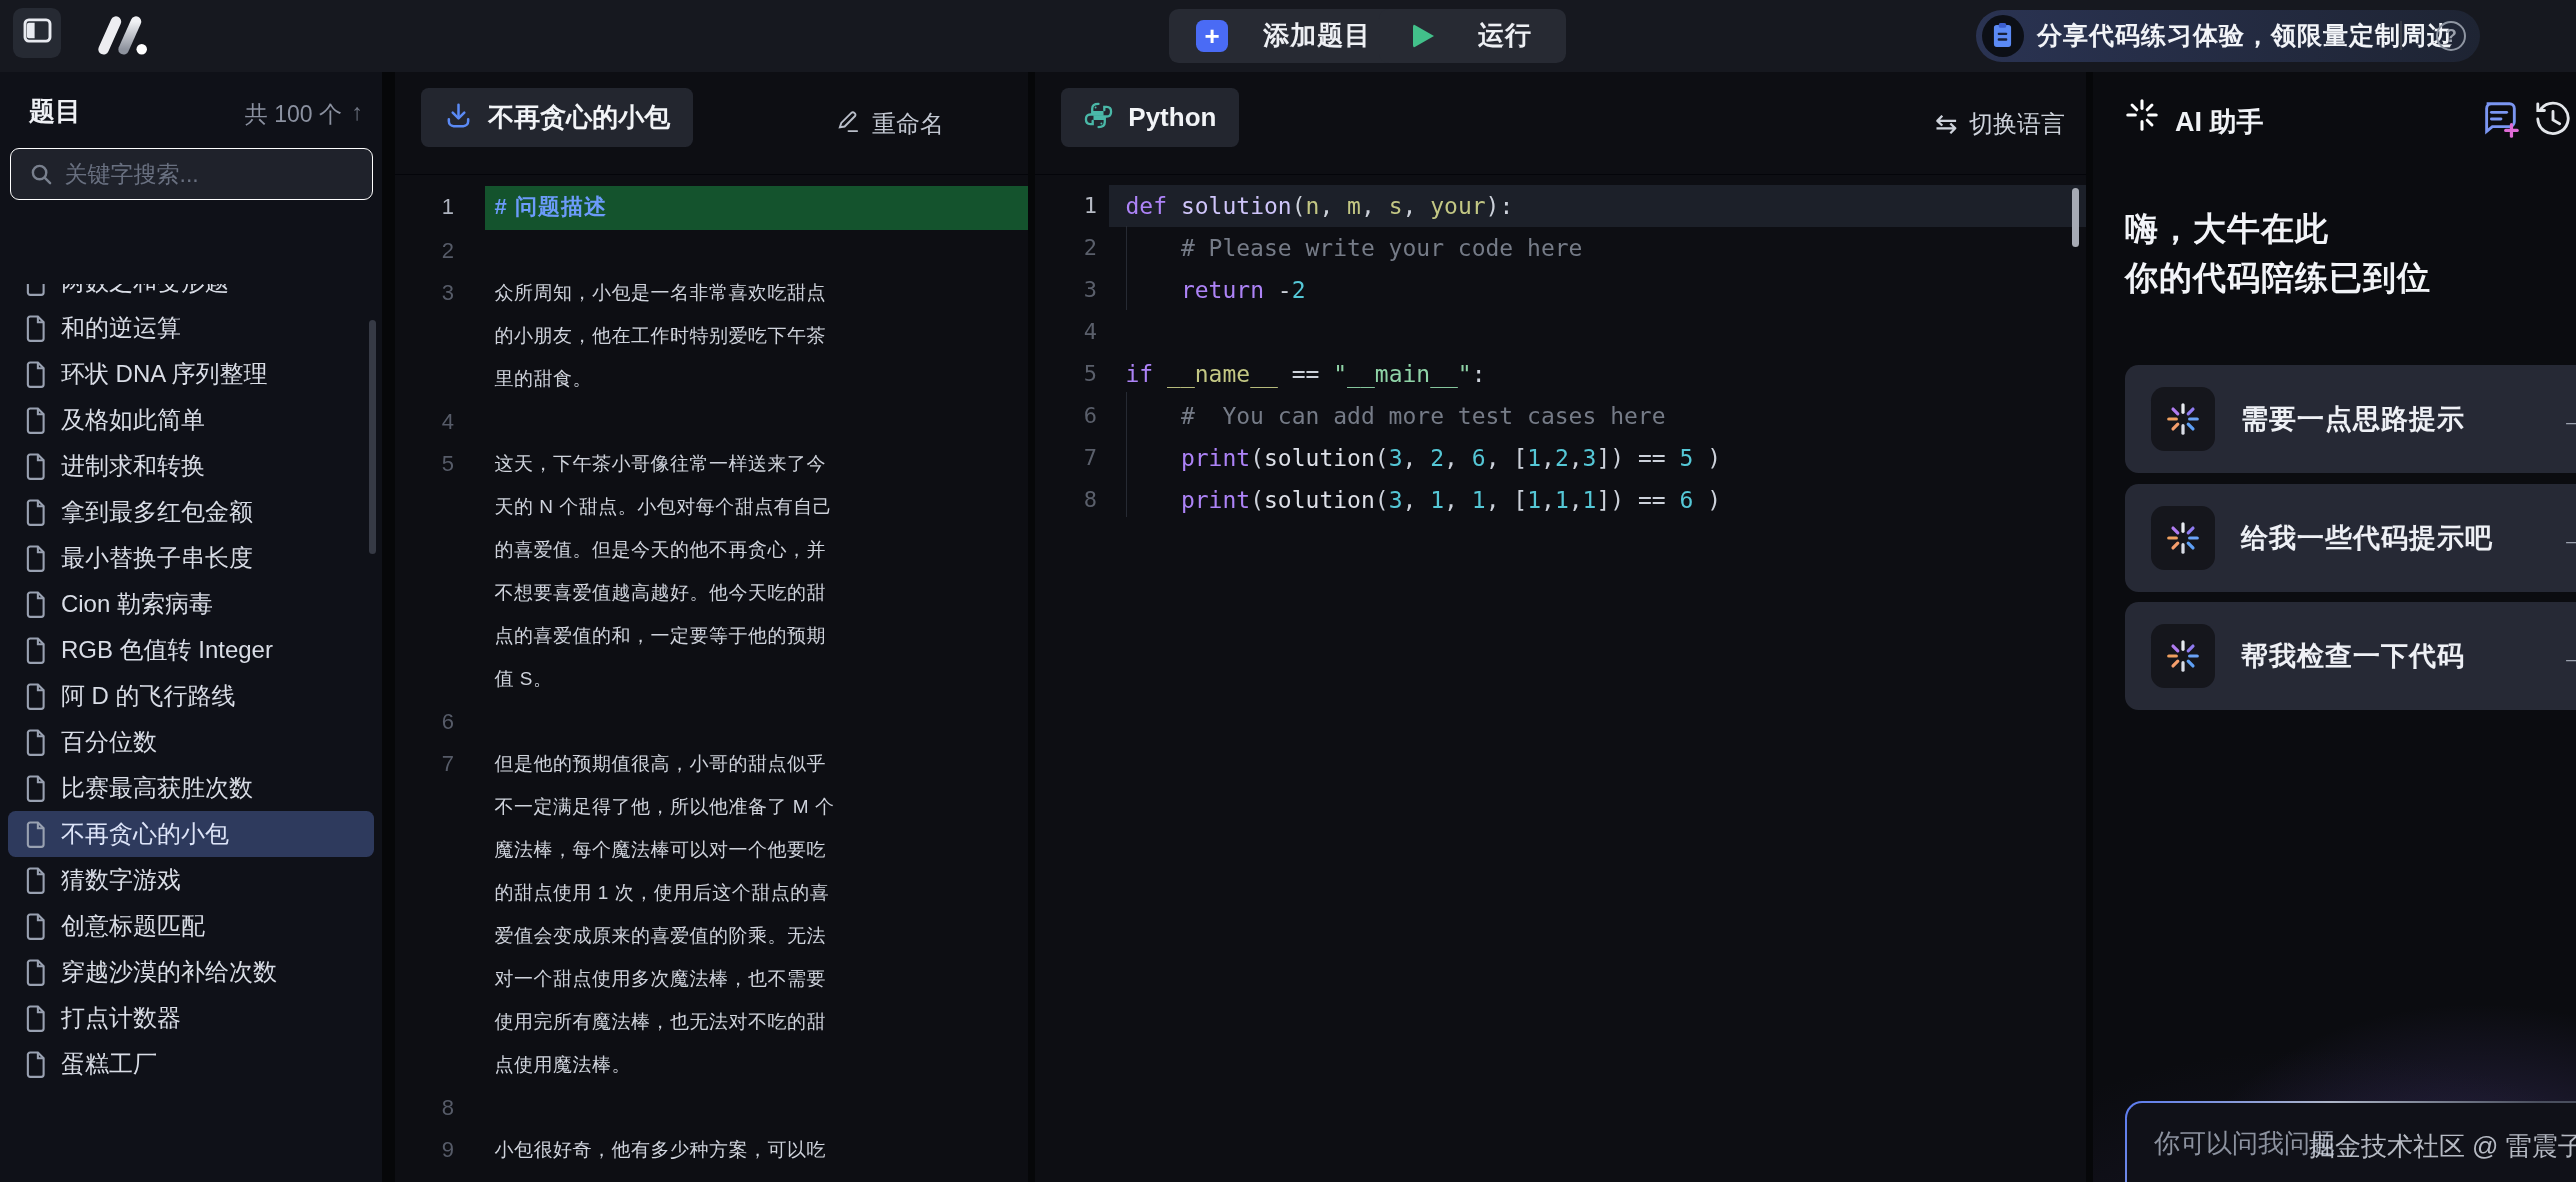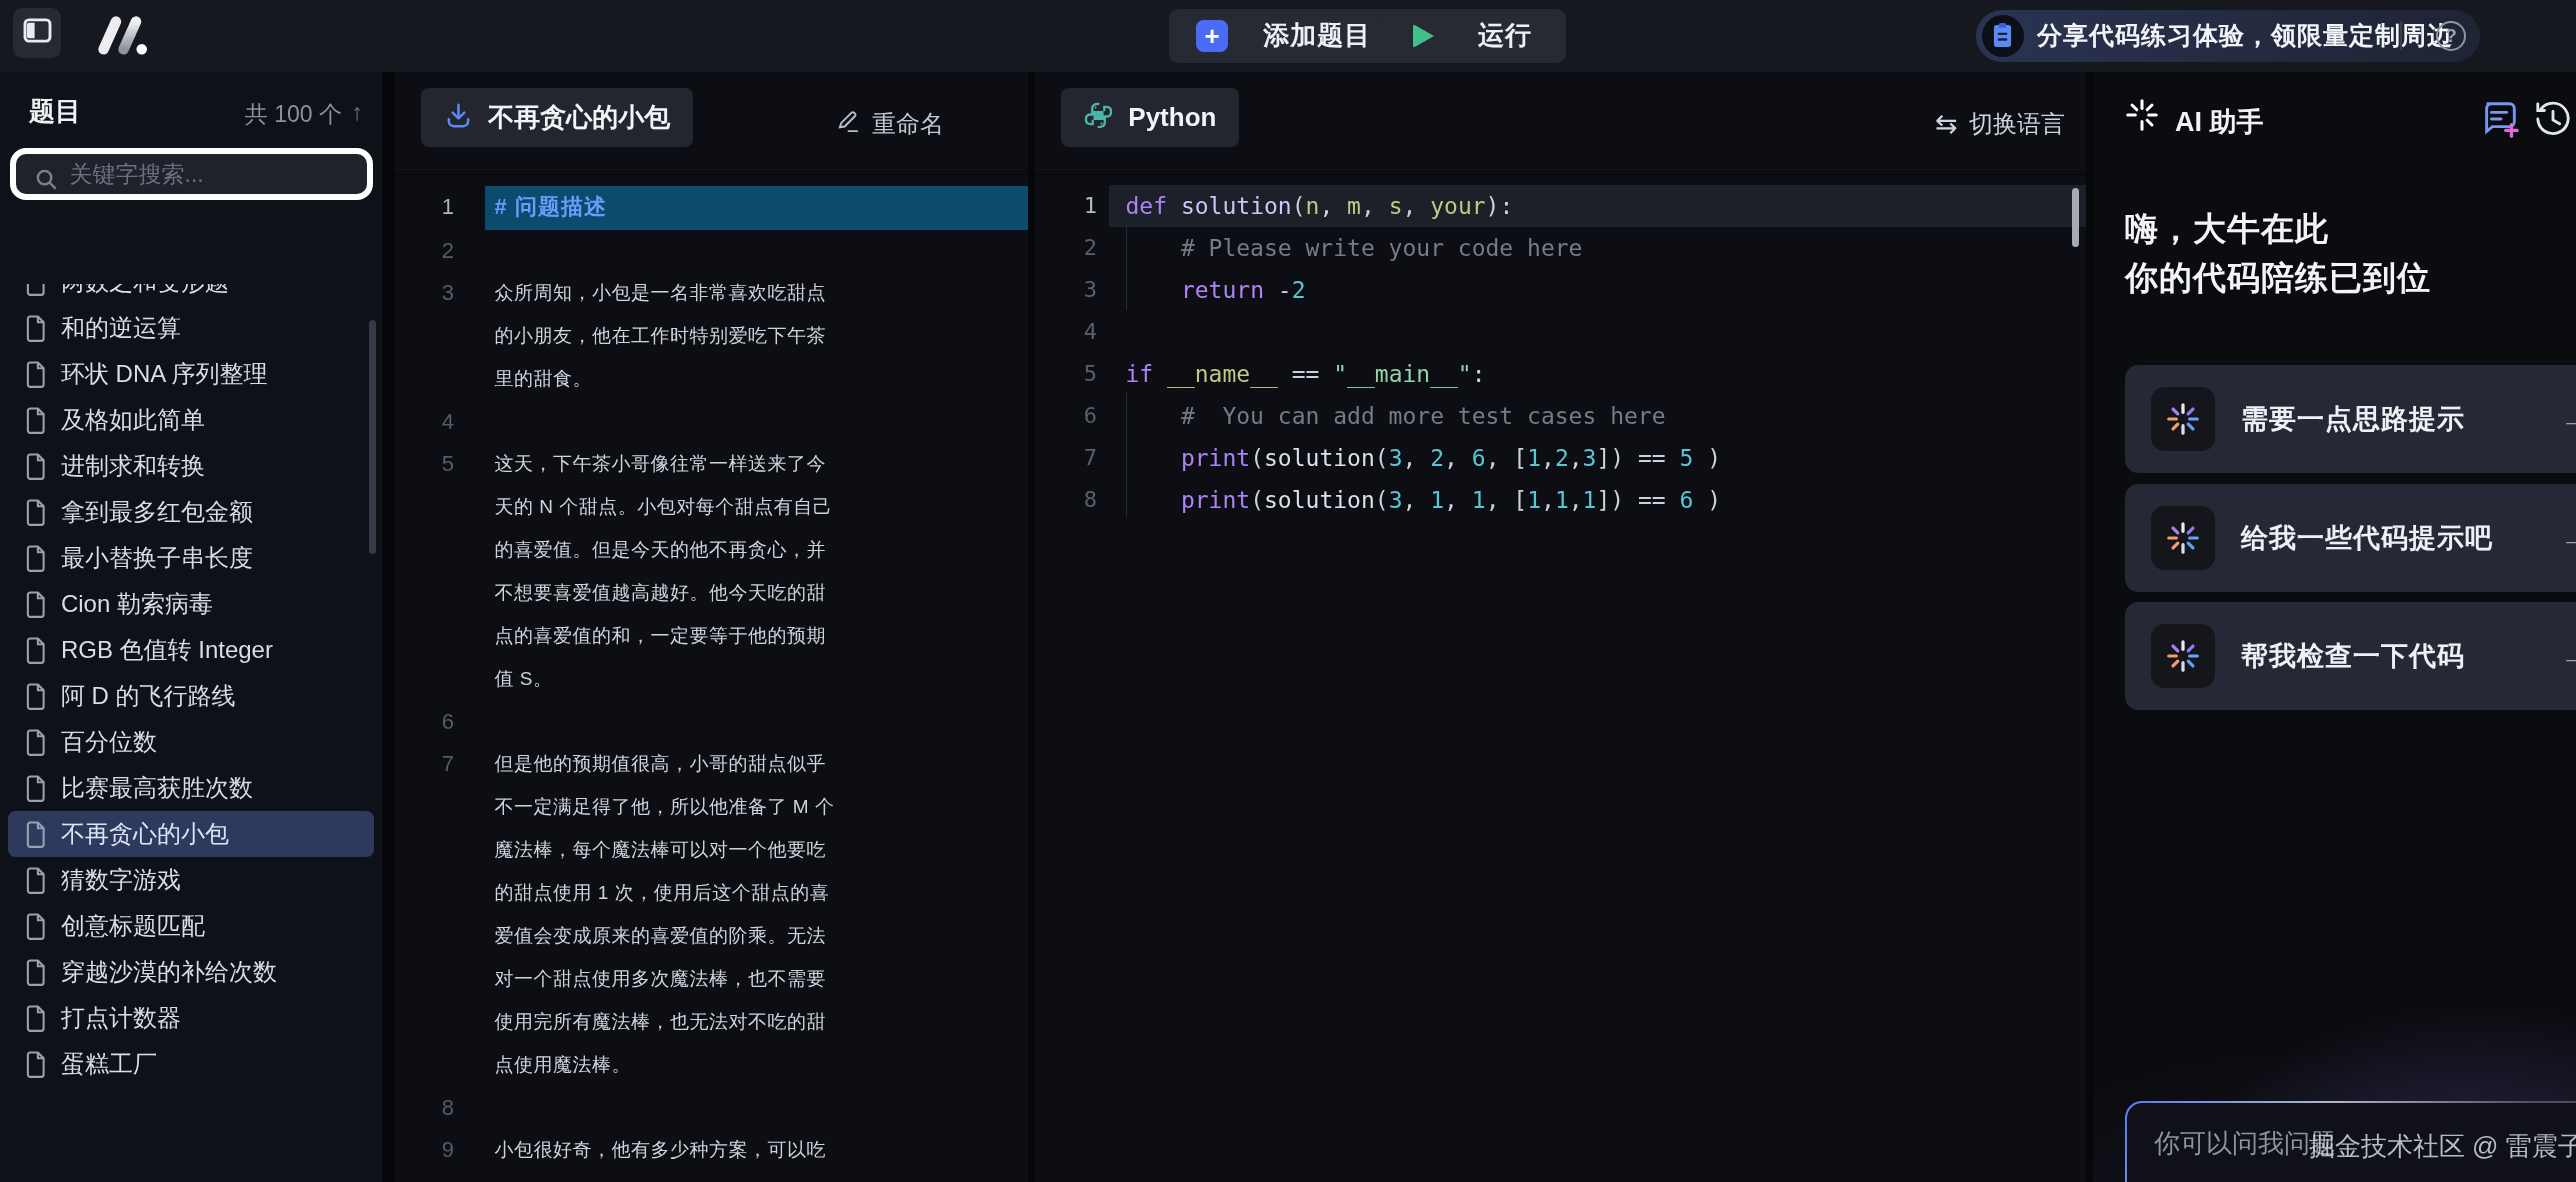--- a/index.html
+++ b/index.html
@@ -32,21 +32,21 @@
   .tb-divider { position:absolute; left:2400px; top:21px; width:1.9px; height:29px; background:#3a3e48; }
   .help-circle { position:absolute; left:2436px; top:21px; width:30px; height:30px; border:2.4px solid #8f96a2;
                  border-radius:50%; display:flex; align-items:center; justify-content:center; cursor:pointer; }
   .help-circle::before { content:"?"; color:#9ba1ac; font-size:19px; font-weight:bold; }
   
   .sidebar { position:absolute; left:0; top:72px; width:382px; bottom:0; background:#0f1118; }
   .sb-title { position:absolute; left:29px; top:22px; font-size:26px; font-weight:bold; color:#eef0f4; }
   .sb-count { position:absolute; right:19px; top:27px; font-size:23px; color:#8b91a0; display:flex; gap:9.6px; }
   .count-arrow::before { content:"\2191"; color:#6f7582; font-size:23px; }
   .search-box { position:absolute; left:9.6px; top:76px; width:363px; height:52px; background:#1f222b;
-                border:6px solid #ffffff; border-radius:16px; }
+                border:1px solid #ffffff; border-radius:9px; }
   .search-box svg { position:absolute; left:19px; top:14.3px; }
   .search-input { position:absolute; left:54px; top:0; width:301px; height:100%; background:transparent;
                   border:none; outline:none; font-size:23px; color:#cfd3dc; font-family:inherit; }
   .search-input::placeholder { color:#697080; }
   .plist { position:absolute; left:0; right:0; top:212px; bottom:0; overflow:hidden; }
   .pitem { height:46px; display:flex; align-items:center; margin:0 7.6px; padding-left:17px;
            border-radius:7.6px; cursor:pointer; }
   .pitem:first-child { margin-top:-25px; }
   .pitem svg { flex:none; margin-right:15.3px; }
   .pitem .pi-label { font-size:24px; color:#d9dde6; white-space:nowrap; }
@@ -61,21 +61,21 @@
   .chip-label { font-size:26px; font-weight:bold; color:#f2f4f7; white-space:nowrap; }
   
   .desc-panel { left:395px; width:633px; }
   .rename { position:absolute; right:84px; top:0; height:103px; display:flex; align-items:center; gap:11.5px; cursor:pointer;justify-content:space-between; }
   .rename-label { font-size:24px; color:#c3c8d2; }
   .md-scroll { position:absolute; top:105px; left:0; right:0; bottom:0; overflow:hidden; padding-top:8.6px; }
   .md-row { display:flex; }
   .md-num { width:59px; text-align:right; font-size:22px; color:#565b68; line-height:42px; flex:none; }
   .md-wrap { margin-left:31px; padding-left:9.6px; width:358px; line-height:42px; min-height:42px; }
   .md-text { font-size:19px; color:#cfd3dc; letter-spacing:0.5px; }
-  .md-row.h1 .md-wrap { width:auto; flex:1; background:#0c4a6e; }
+  .md-row.h1 .md-wrap { width:auto; flex:1; background:#14532d; }
   .md-row.h1 .md-num { color:#aeb3bf; }
   .md-row.h1 .md-text { color:#6c9bfa; font-weight:bold; font-size:22px; letter-spacing:1px; }
   
   .code-panel { left:1035px; width:1051px; }
   .switch-lang { position:absolute; right:21px; top:0; height:103px; display:flex; align-items:center; gap:11.5px; cursor:pointer; }
   .switch-icon::before { content:"\21C6"; font-size:27px; color:#ced3dc; }
   .switch-label { font-size:24px; color:#ced3dc; }
   .code-scroll { position:absolute; top:105px; left:0; right:0; bottom:0; overflow:hidden; padding-top:7.6px;
                  font-family:"DejaVu Sans Mono","Liberation Mono",monospace; }
   .code-row { display:flex; line-height:42px; height:42px; }

